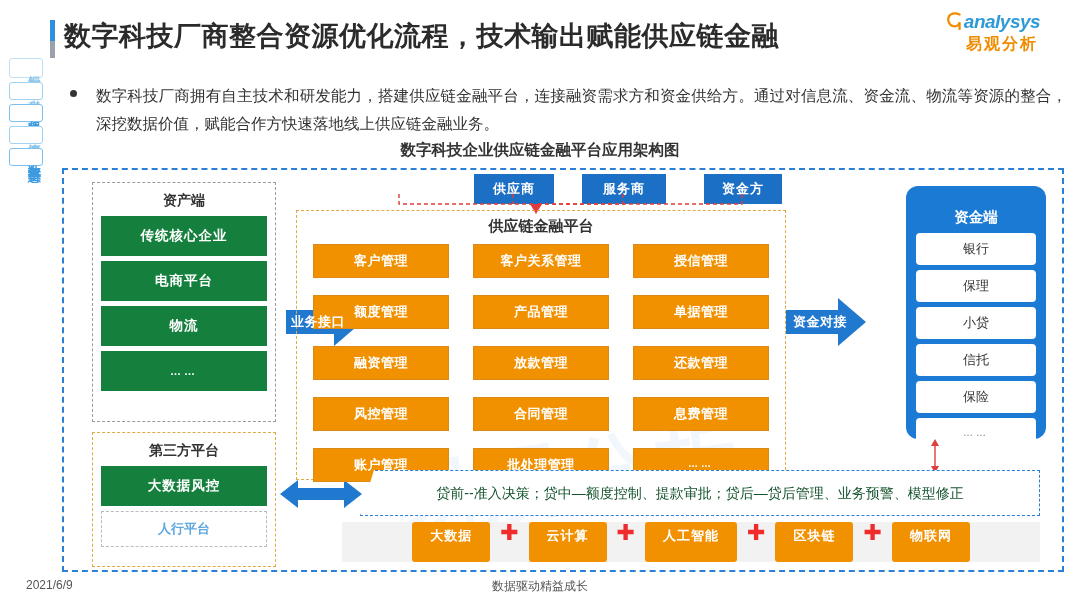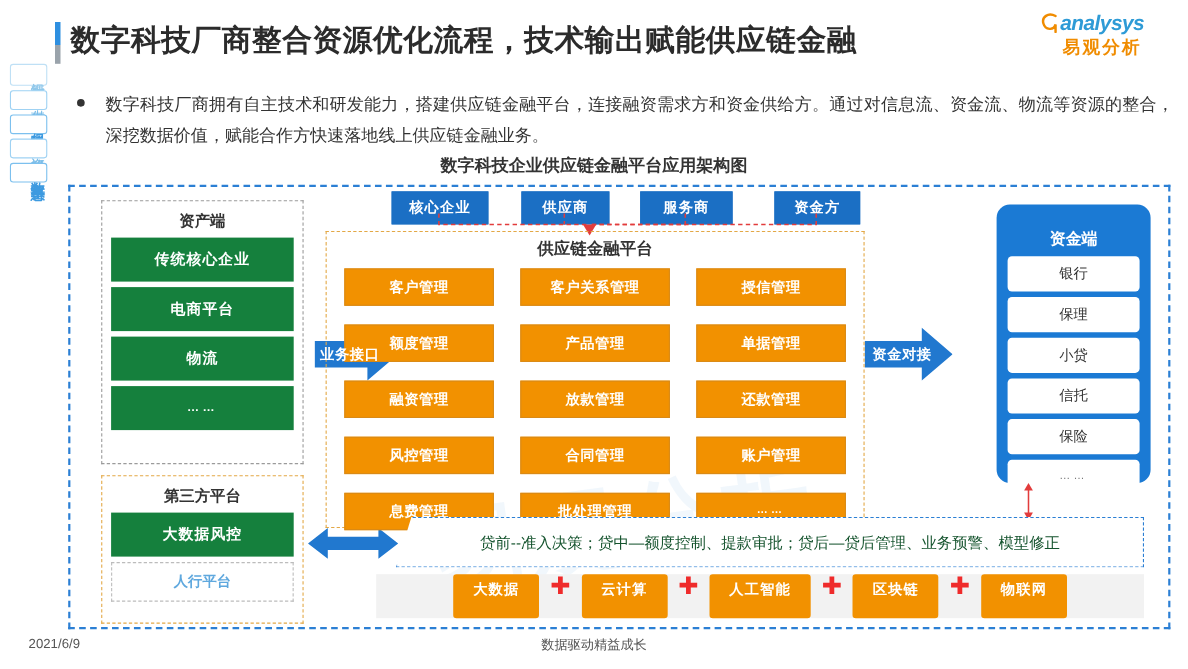--- a/index.html
+++ b/index.html
@@ -405,21 +405,20 @@
     <svg class="arrow-svg" width="80" height="50" viewBox="0 0 80 50">
       <path d="M0,13 L52,13 L52,1 L80,25 L52,49 L52,37 L0,37 Z" fill="#2178cf"></path>
     </svg>
     <span class="lbl">资金对接</span>
   </div>
 
   <svg class="connector-svg" style="left:214px; top:300px;" width="86" height="48">
     <path d="M2,24 L20,10 L20,18 L66,18 L66,10 L84,24 L66,38 L66,30 L20,30 L20,38 Z" fill="#2178cf"></path>
   </svg>
 
-  <div class="chip" style="left:292px; top:4px; width:86px;">核心企业</div>
   <div class="chip" style="left:410px; top:4px; width:78px;">供应商</div>
   <div class="chip" style="left:518px; top:4px; width:82px;">服务商</div>
   <div class="chip" style="left:640px; top:4px; width:76px;">资金方</div>
 
   <svg class="connector-svg" style="left:292px; top:22px;" width="430" height="26">
     <g stroke="#e23c3c" stroke-width="1.4" fill="none" stroke-dasharray="4,3">
       <path d="M43,2 L43,12 L180,12"></path>
       <path d="M157,2 L157,12"></path>
       <path d="M267,2 L267,12 L180,12"></path>
       <path d="M386,2 L386,12 L180,12"></path>
@@ -434,22 +433,22 @@
       <div class="cell">客户关系管理</div>
       <div class="cell">授信管理</div>
       <div class="cell">额度管理</div>
       <div class="cell">产品管理</div>
       <div class="cell">单据管理</div>
       <div class="cell">融资管理</div>
       <div class="cell">放款管理</div>
       <div class="cell">还款管理</div>
       <div class="cell">风控管理</div>
       <div class="cell">合同管理</div>
+      <div class="cell">息费管理</div>
       <div class="cell">账户管理</div>
-      <div class="cell">息费管理</div>
       <div class="cell">批处理管理</div>
       <div class="cell dots">……</div>
     </div>
   </div>
 
   <div class="funding">
     <div class="funding-head">资金端</div>
     <div class="white-row">银行</div>
     <div class="white-row">保理</div>
     <div class="white-row">小贷</div>

